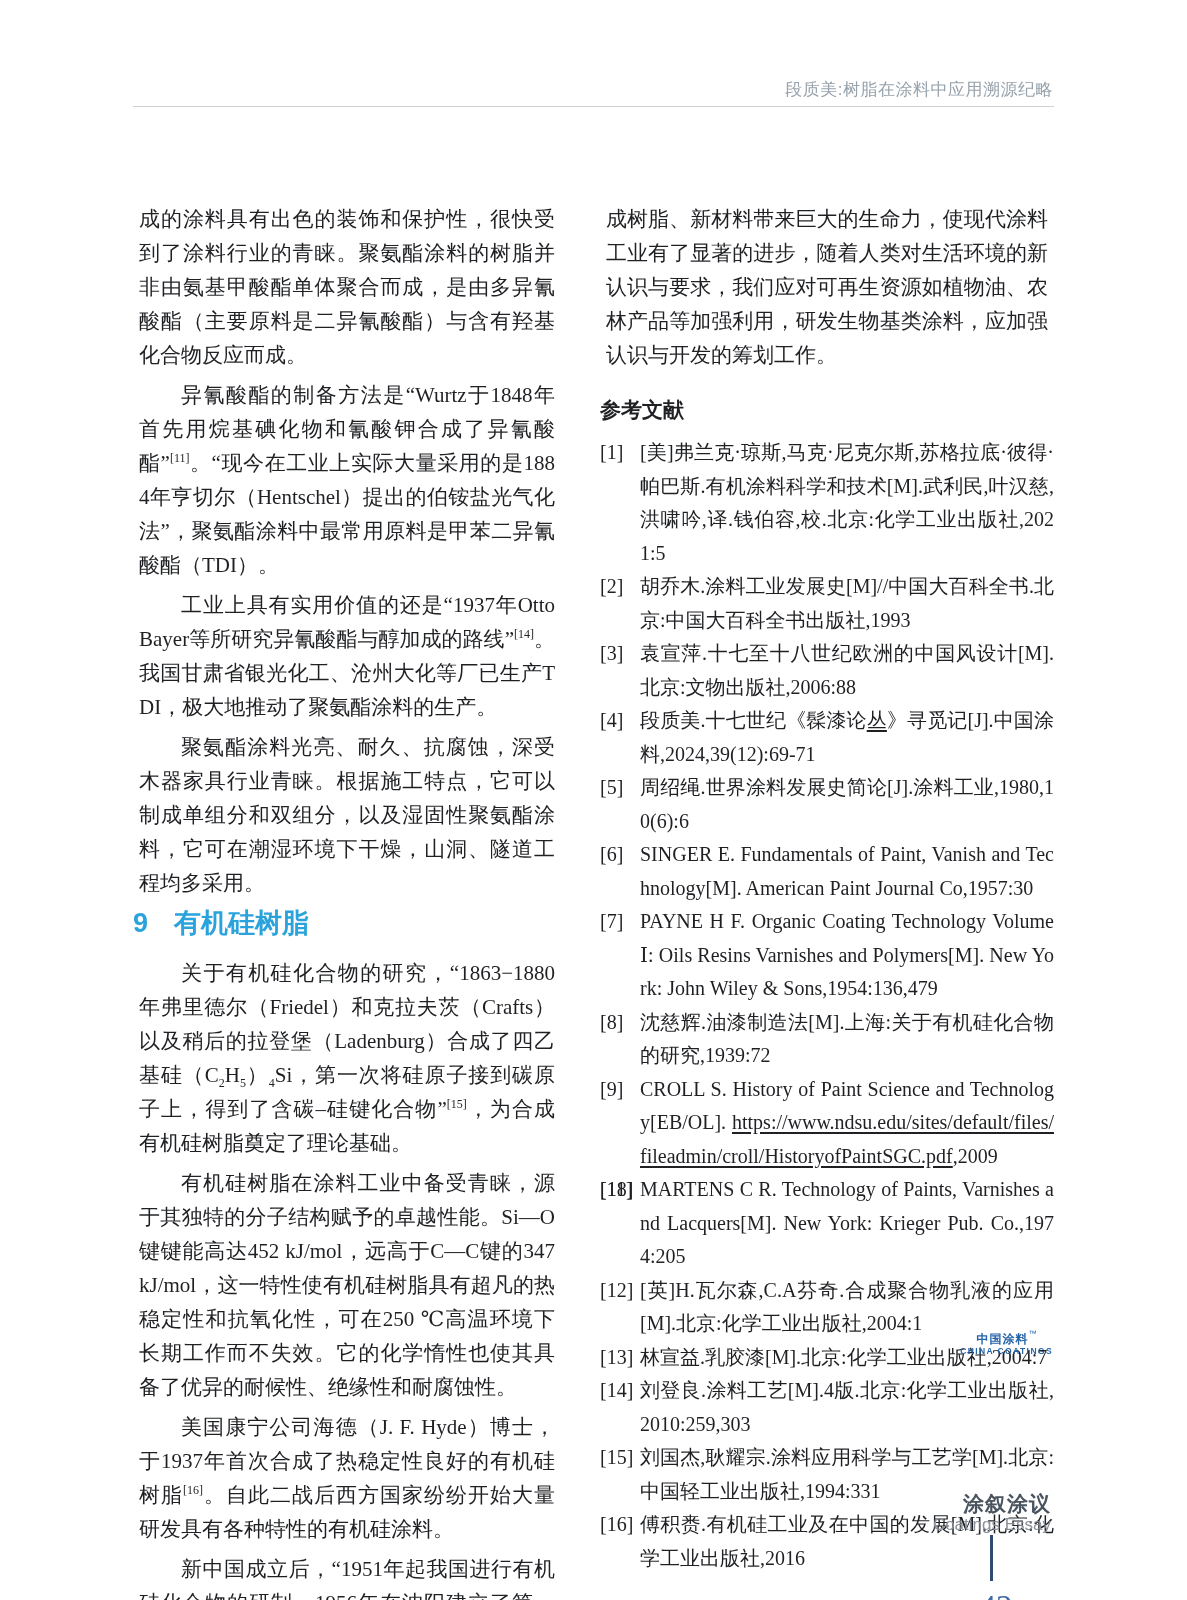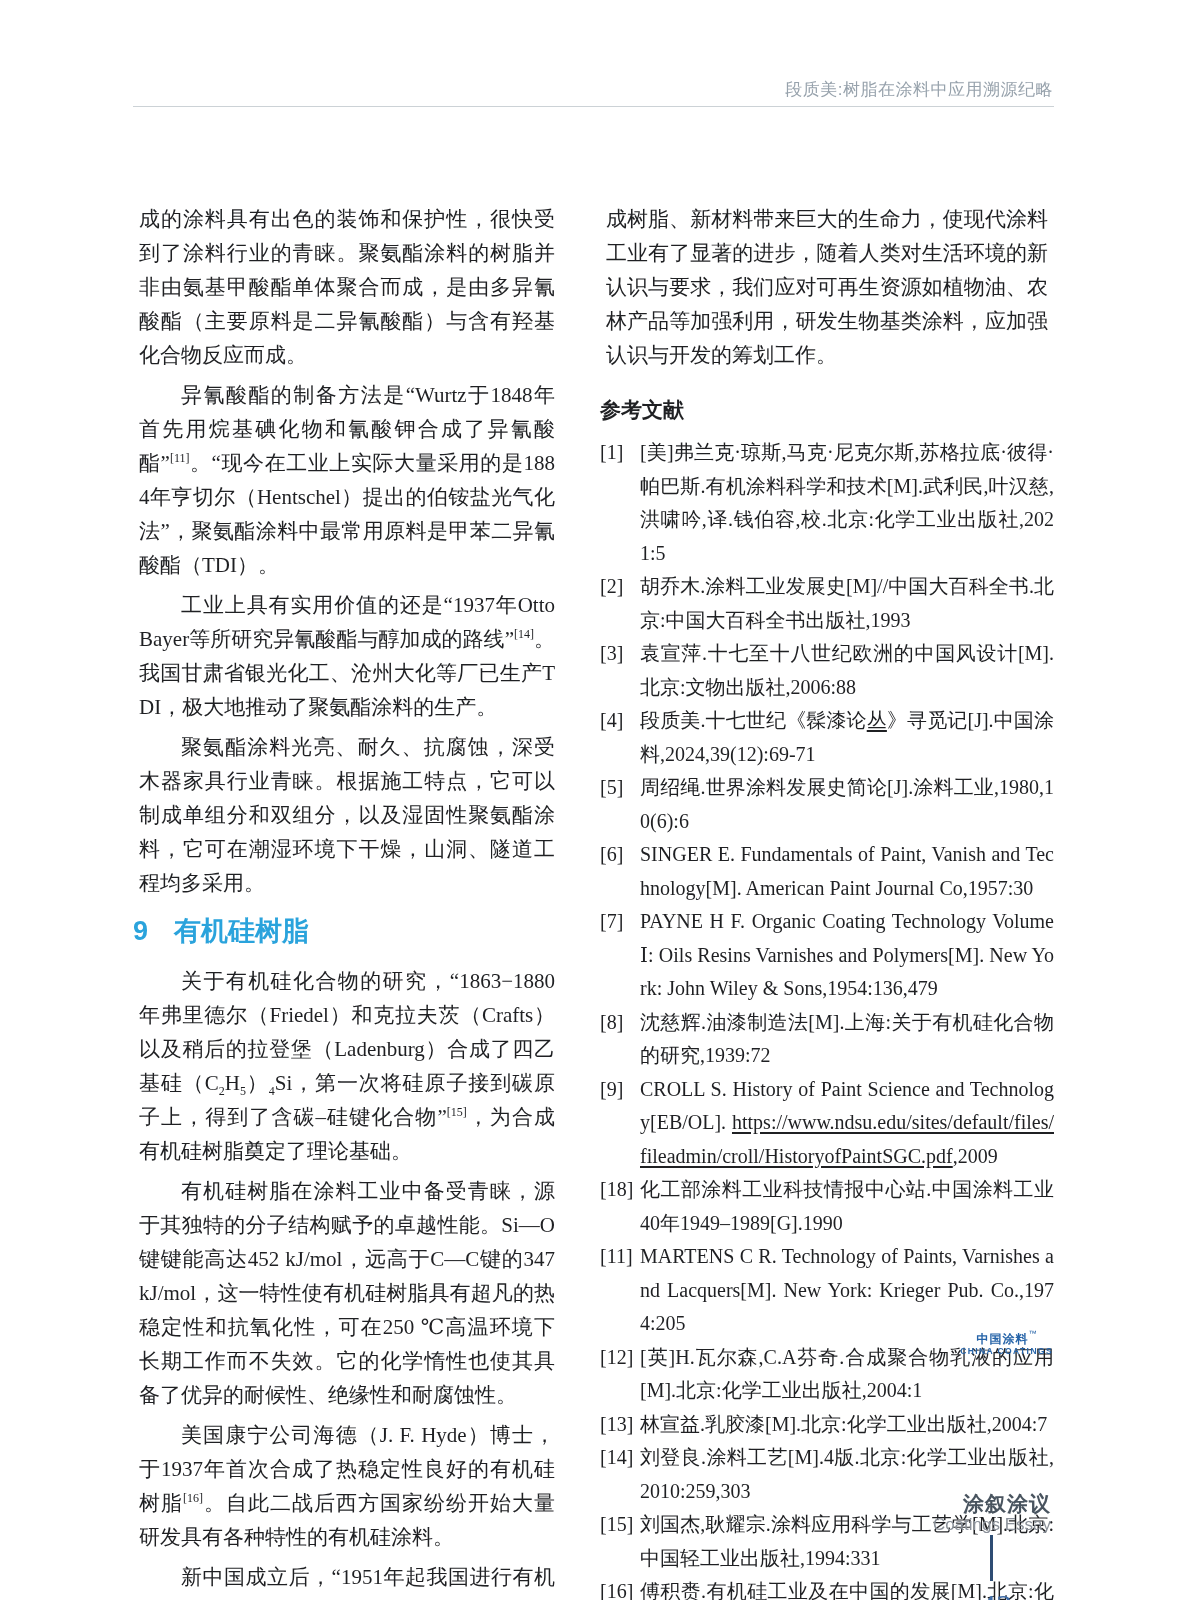--- a/index.html
+++ b/index.html
@@ -30,21 +30,21 @@
   .col-right{width:454px;}
   .col p{
     margin:6px;font-size:21px;line-height:34px;text-align:justify;
     word-break:break-all;
   }
   .col p.indent{text-indent:2em;}
   sup{font-size:12px;line-height:0;}
   sub{font-size:12px;line-height:0;}
   .u{text-decoration:underline;text-underline-offset:3px;}
   .section-heading{
-    margin:14px 0 16px 0;
+    margin:6px 0 16px 0;
     font-family:"Liberation Sans","DejaVu Sans",sans-serif;
     font-weight:bold;font-size:27px;color:#2aa3dc;line-height:34px;
   }
   .section-heading .sec-num{margin-right:26px;}
   .refs-heading{
     margin:24px 0 12px 0;
     font-family:"Liberation Sans","DejaVu Sans",sans-serif;
     font-weight:bold;font-size:21px;color:#1f2023;
   }
   .ref-item{
@@ -110,21 +110,21 @@
       <div id="ref-list">
           <div class="ref-item"><span class="ref-num">[1]</span><span>[美]弗兰克·琼斯,马克·尼克尔斯,苏格拉底·彼得·帕巴斯.有机涂料科学和技术[M].武利民,叶汉慈,洪啸吟,译.钱伯容,校.北京:化学工业出版社,2021:5</span></div>
           <div class="ref-item"><span class="ref-num">[2]</span><span>胡乔木.涂料工业发展史[M]//中国大百科全书.北京:中国大百科全书出版社,1993</span></div>
           <div class="ref-item"><span class="ref-num">[3]</span><span>袁宣萍.十七至十八世纪欧洲的中国风设计[M].北京:文物出版社,2006:88</span></div>
           <div class="ref-item"><span class="ref-num">[4]</span><span>段质美.十七世纪《髹漆论</span><span class="u">丛</span><span>》寻觅记[J].中国涂料,2024,39(12):69-71</span></div>
           <div class="ref-item"><span class="ref-num">[5]</span><span>周绍绳.世界涂料发展史简论[J].涂料工业,1980,10(6):6</span></div>
           <div class="ref-item"><span class="ref-num">[6]</span><span>SINGER E. Fundamentals of Paint, Vanish and Technology[M]. American Paint Journal Co,1957:30</span></div>
           <div class="ref-item"><span class="ref-num">[7]</span><span>PAYNE H F. Organic Coating Technology Volume Ⅰ: Oils Resins Varnishes and Polymers[M]. New York: John Wiley &amp; Sons,1954:136,479</span></div>
           <div class="ref-item"><span class="ref-num">[8]</span><span>沈慈辉.油漆制造法[M].上海:关于有机硅化合物的研究,1939:72</span></div>
           <div class="ref-item"><span class="ref-num">[9]</span><span>CROLL S. History of Paint Science and Technology[EB/OL]. </span><span class="u">https://www.ndsu.edu/sites/default/files/fileadmin/croll/HistoryofPaintSGC.pdf</span><span>,2009</span></div>
-          <div class="ref-item"><span class="ref-num">[18]</span><span>化工部涂料工业科技情报中心站.中国涂料工业40年1949–1989[G].1990</span></div>
+          <div class="ref-item"><span class="ref-num">[18]</span></div>
           <div class="ref-item"><span class="ref-num">[11]</span><span>MARTENS C R. Technology of Paints, Varnishes and Lacquers[M]. New York: Krieger Pub. Co.,1974:205</span></div>
           <div class="ref-item"><span class="ref-num">[12]</span><span>[英]H.瓦尔森,C.A芬奇.合成聚合物乳液的应用[M].北京:化学工业出版社,2004:1</span></div>
           <div class="ref-item"><span class="ref-num">[13]</span><span>林宣益.乳胶漆[M].北京:化学工业出版社,2004:7</span></div>
           <div class="ref-item"><span class="ref-num">[14]</span><span>刘登良.涂料工艺[M].4版.北京:化学工业出版社,2010:259,303</span></div>
           <div class="ref-item"><span class="ref-num">[15]</span><span>刘国杰,耿耀宗.涂料应用科学与工艺学[M].北京:中国轻工业出版社,1994:331</span></div>
           <div class="ref-item"><span class="ref-num">[16]</span><span>傅积赉.有机硅工业及在中国的发展[M].北京:化学工业出版社,2016</span></div>
         </div>
     </div>
   </div>
 

